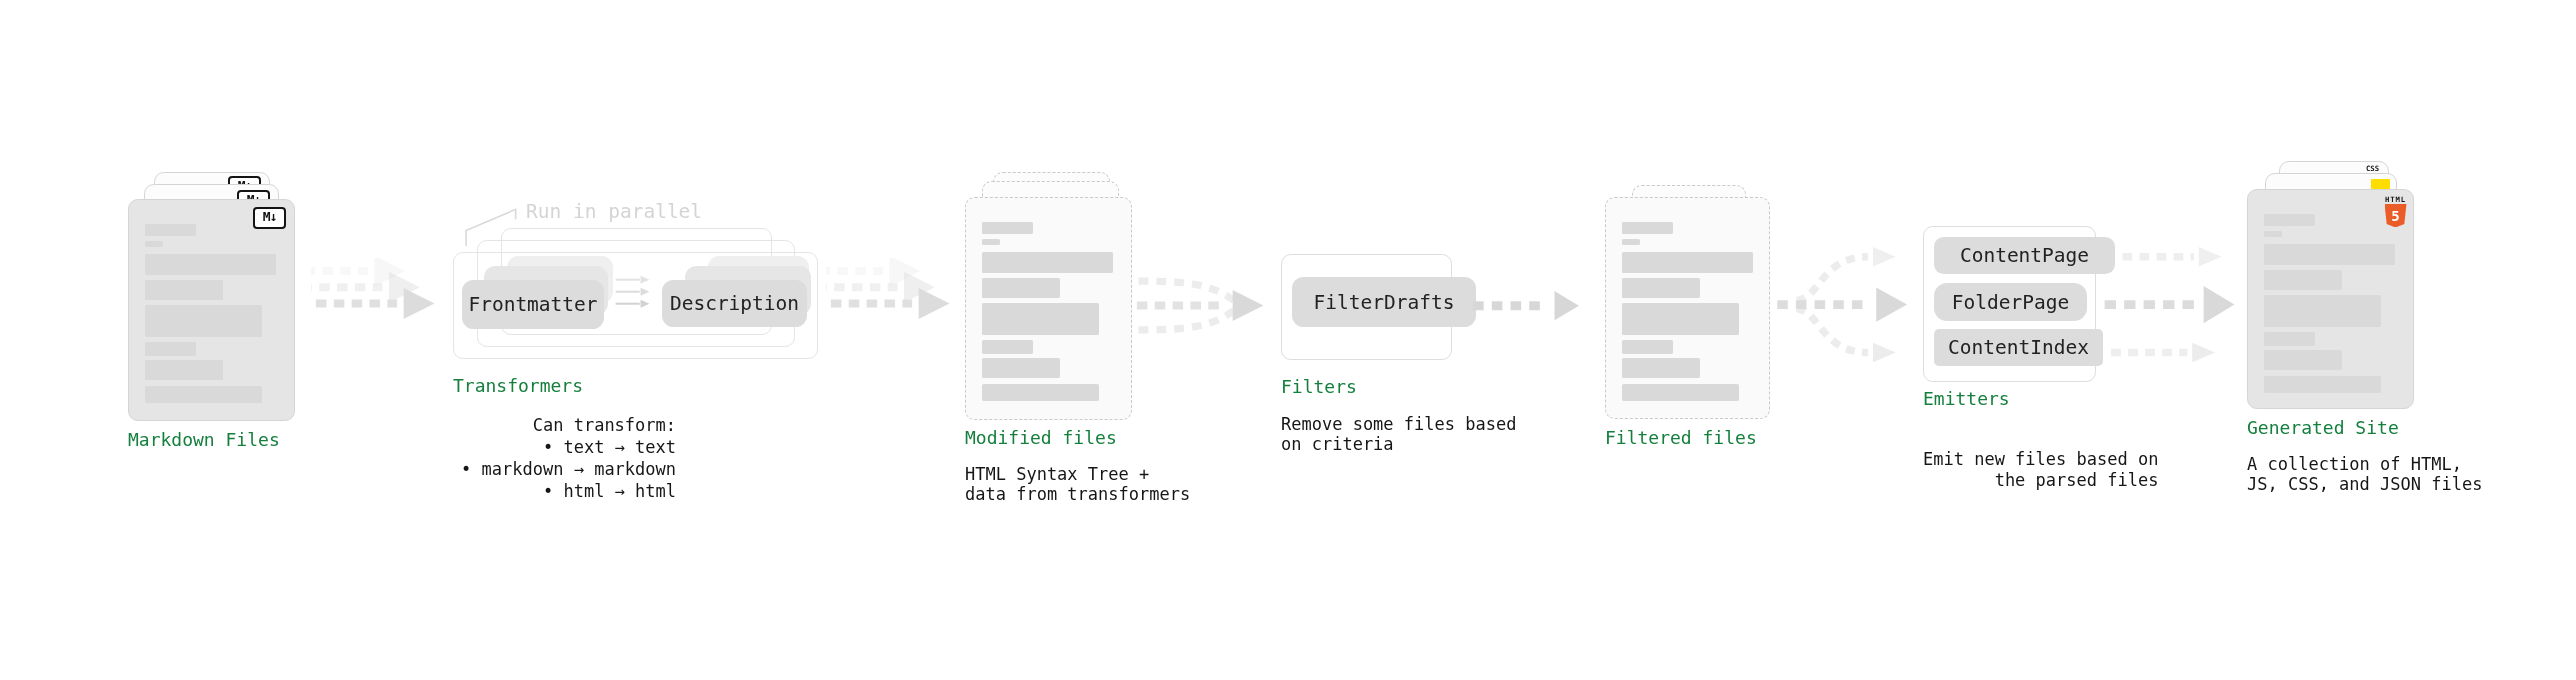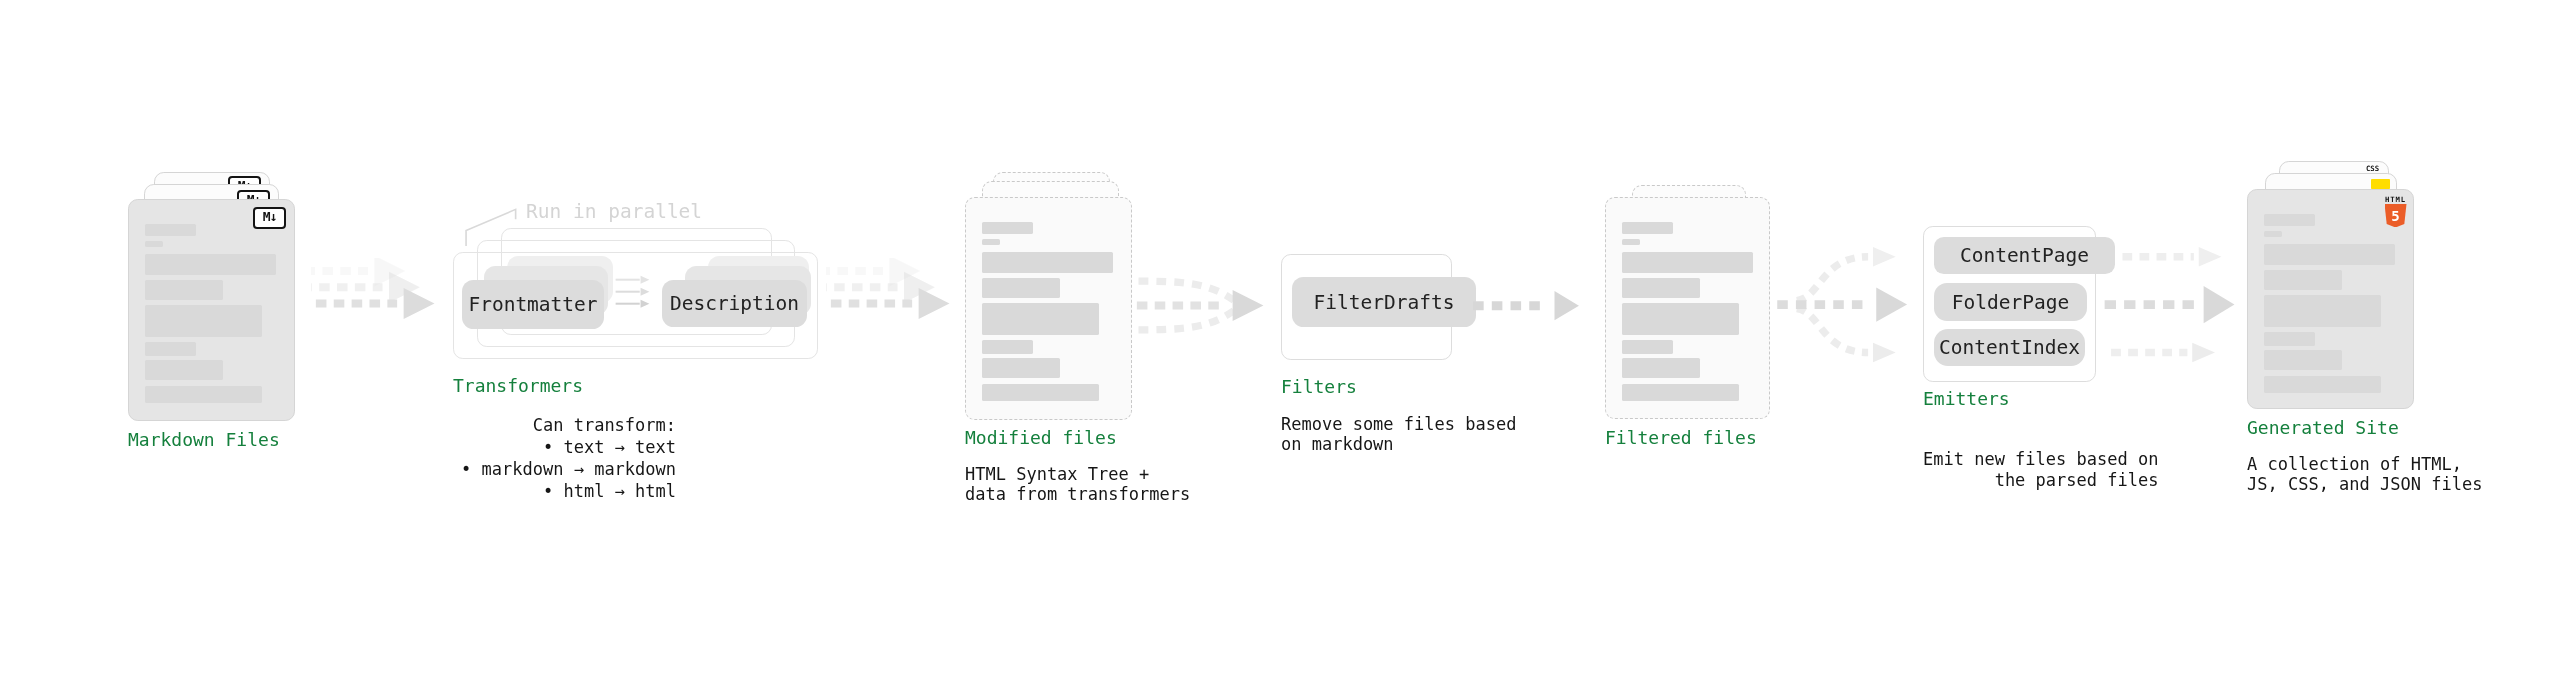--- a/index.html
+++ b/index.html
@@ -173,21 +173,21 @@
     <line x1="6" y1="46" x2="116" y2="46" stroke="#e2e2e2" stroke-width="10" stroke-dasharray="13 9"></line>
     <path d="M124,27 L162,46 L124,65 Z" fill="#d9d9d9"></path>
   </svg>
 
   <div>
     <div class="panel" style="left:1281px;top:254px;width:171px;height:106px;"></div>
     <div class="pill" style="left:1292px;top:277px;width:184px;height:50px;">FilterDrafts</div>
     <div class="stage-title" style="left:1281px;top:376px;">Filters</div>
     <div class="stage-sub" style="left:1281px;top:414px;">
       <div>Remove some files based</div>
-      <div>on markdown</div>
+      <div>on criteria</div>
     </div>
   </div>
 
   <svg class="abs-svg" style="left:1469px;top:282px;" width="114" height="49" viewBox="0 0 140 60">
     <line x1="5" y1="29" x2="97" y2="29" stroke="#d7d7d7" stroke-width="11" stroke-dasharray="13 10"></line>
     <path d="M105,11 L135,29 L105,47 Z" fill="#d7d7d7"></path>
   </svg>
 
   <div>
     <div class="card dashed ghost" style="left:1632px;top:185px;width:114px;height:41px;z-index:1;"></div>
@@ -212,21 +212,21 @@
     <path d="M28,92 C58,96 58,146 116,146" stroke="#ececec" stroke-width="9" stroke-dasharray="11 9" fill="none"></path>
     <path d="M122,134 L150,146 L122,158 Z" fill="#ececec"></path>
     <line x1="4" y1="87" x2="118" y2="87" stroke="#dcdcdc" stroke-width="11" stroke-dasharray="13 10"></line>
     <path d="M126,66 L164,87 L126,108 Z" fill="#d9d9d9"></path>
   </svg>
 
   <div>
     <div class="panel" style="left:1923px;top:226px;width:173px;height:156px;"></div>
     <div class="pill" style="left:1934px;top:237px;width:181px;height:37px;border-radius:9.8px;">ContentPage</div>
     <div class="pill" style="left:1934px;top:283px;width:153px;height:38px;border-radius:13px;">FolderPage</div>
-    <div class="pill" style="left:1934px;top:329px;width:151px;height:37px;border-radius:14px;">ContentIndex</div>
+    <div class="pill" style="left:1934px;top:329px;width:169px;height:37px;border-radius:5px;">ContentIndex</div>
     <div class="stage-title" style="left:1923px;top:388px;">Emitters</div>
     <div class="stage-sub" style="left:1923px;top:449px;line-height:21px;text-align:right;">
       <div>Emit new files based on</div>
       <div>the parsed files</div>
     </div>
   </div>
 
   <svg class="abs-svg" style="left:2103px;top:234px;" width="142" height="138" viewBox="0 0 175 170">
     <line x1="24" y1="28" x2="112" y2="28" stroke="#eeeeee" stroke-width="9" stroke-dasharray="12 9"></line>
     <path d="M118,16 L146,28 L118,40 Z" fill="#efefef"></path>

